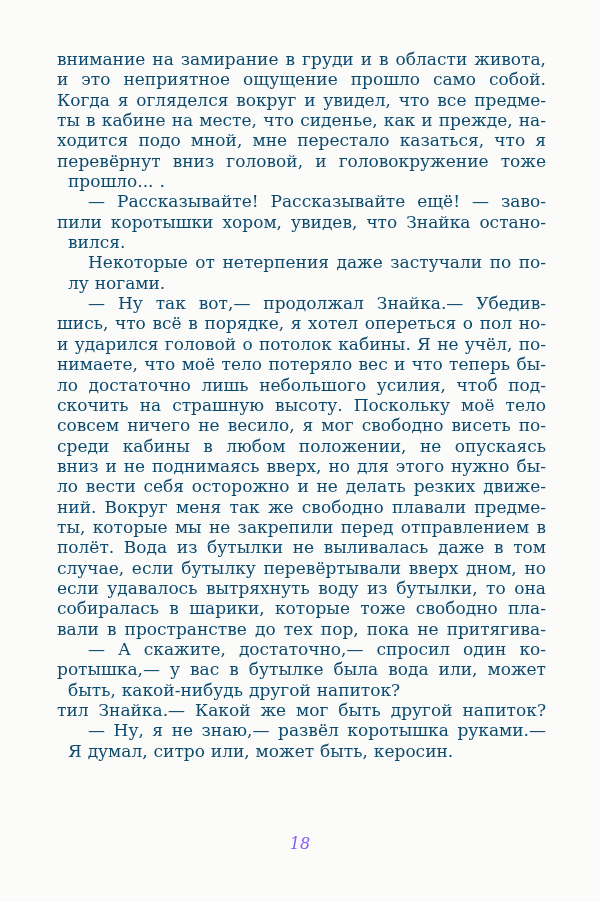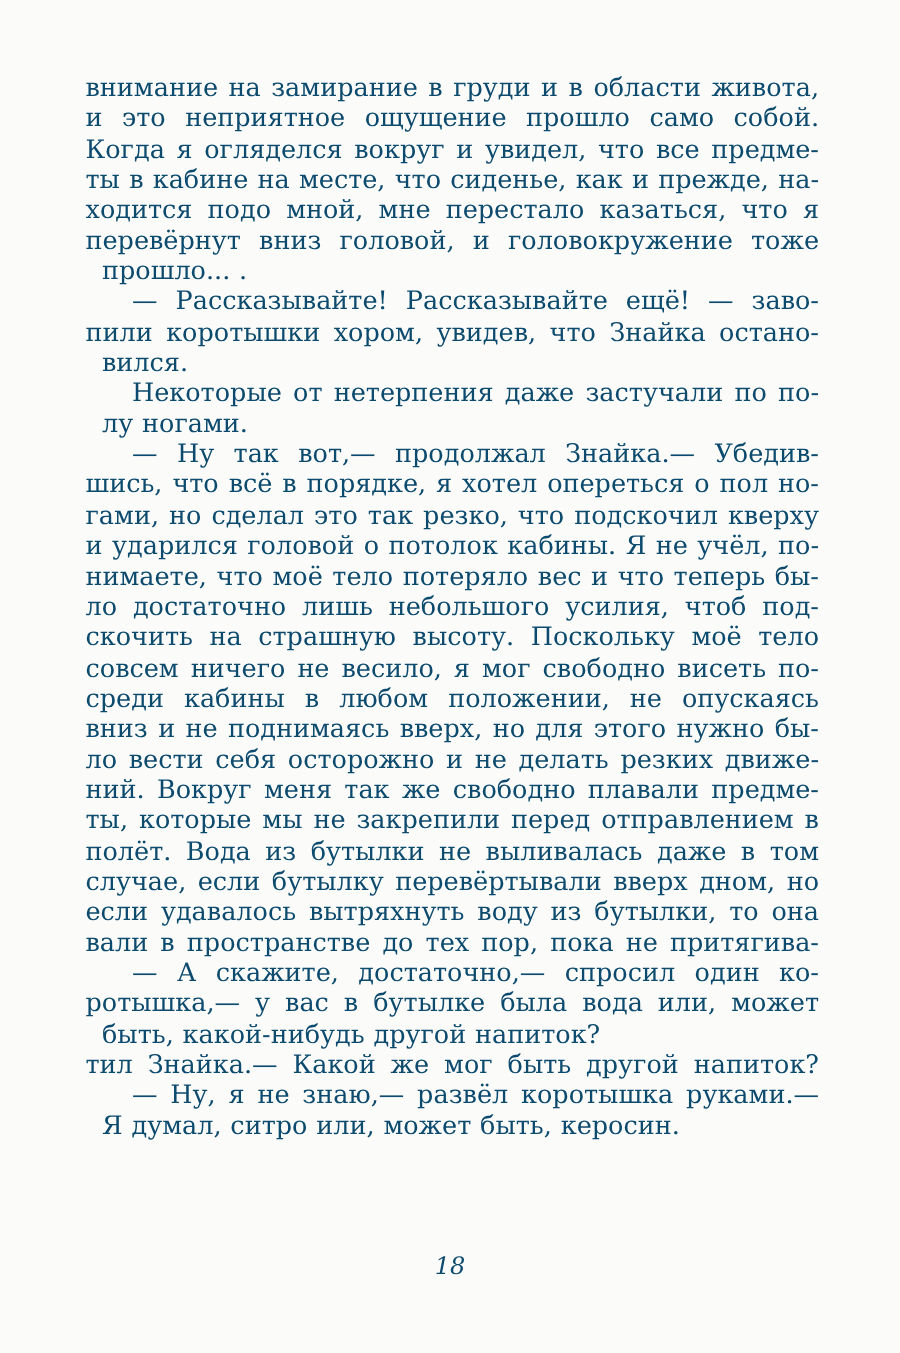--- a/index.html
+++ b/index.html
@@ -66,36 +66,36 @@
       <div class="line">ходится подо мной, мне перестало казаться, что я</div>
       <div class="line">перевёрнут вниз головой, и головокружение тоже</div>
       <div class="line end">прошло... .</div>
       <div class="line indent">— Рассказывайте! Рассказывайте ещё! — заво-</div>
       <div class="line">пили коротышки хором, увидев, что Знайка остано-</div>
       <div class="line end">вился.</div>
       <div class="line indent">Некоторые от нетерпения даже застучали по по-</div>
       <div class="line end">лу ногами.</div>
       <div class="line indent">— Ну так вот,— продолжал Знайка.— Убедив-</div>
       <div class="line">шись, что всё в порядке, я хотел опереться о пол но-</div>
-      <div class="line">гами, но сделал это так резко, что подскочил кверху</div>
       <div class="line">и ударился головой о потолок кабины. Я не учёл, по-</div>
       <div class="line">нимаете, что моё тело потеряло вес и что теперь бы-</div>
       <div class="line">ло достаточно лишь небольшого усилия, чтоб под-</div>
       <div class="line">скочить на страшную высоту. Поскольку моё тело</div>
       <div class="line">совсем ничего не весило, я мог свободно висеть по-</div>
       <div class="line">среди кабины в любом положении, не опускаясь</div>
       <div class="line">вниз и не поднимаясь вверх, но для этого нужно бы-</div>
       <div class="line">ло вести себя осторожно и не делать резких движе-</div>
       <div class="line">ний. Вокруг меня так же свободно плавали предме-</div>
       <div class="line">ты, которые мы не закрепили перед отправлением в</div>
       <div class="line">полёт. Вода из бутылки не выливалась даже в том</div>
       <div class="line">случае, если бутылку перевёртывали вверх дном, но</div>
       <div class="line">если удавалось вытряхнуть воду из бутылки, то она</div>
+      <div class="line">собиралась в шарики, которые тоже свободно пла-</div>
       <div class="line">вали в пространстве до тех пор, пока не притягива-</div>
       <div class="line indent">— А скажите, достаточно,— спросил один ко-</div>
       <div class="line">ротышка,— у вас в бутылке была вода или, может</div>
       <div class="line end">быть, какой-нибудь другой напиток?</div>
       <div class="line">тил Знайка.— Какой же мог быть другой напиток?</div>
       <div class="line indent">— Ну, я не знаю,— развёл коротышка руками.—</div>
       <div class="line end">Я думал, ситро или, может быть, керосин.</div>
     </div>
-  <div class="page-number" style="color: #0c4a6e;">18</div>
+  <div class="page-number" style="color: #8b5cf6;">18</div>
 </div>
 
 </body></html>

